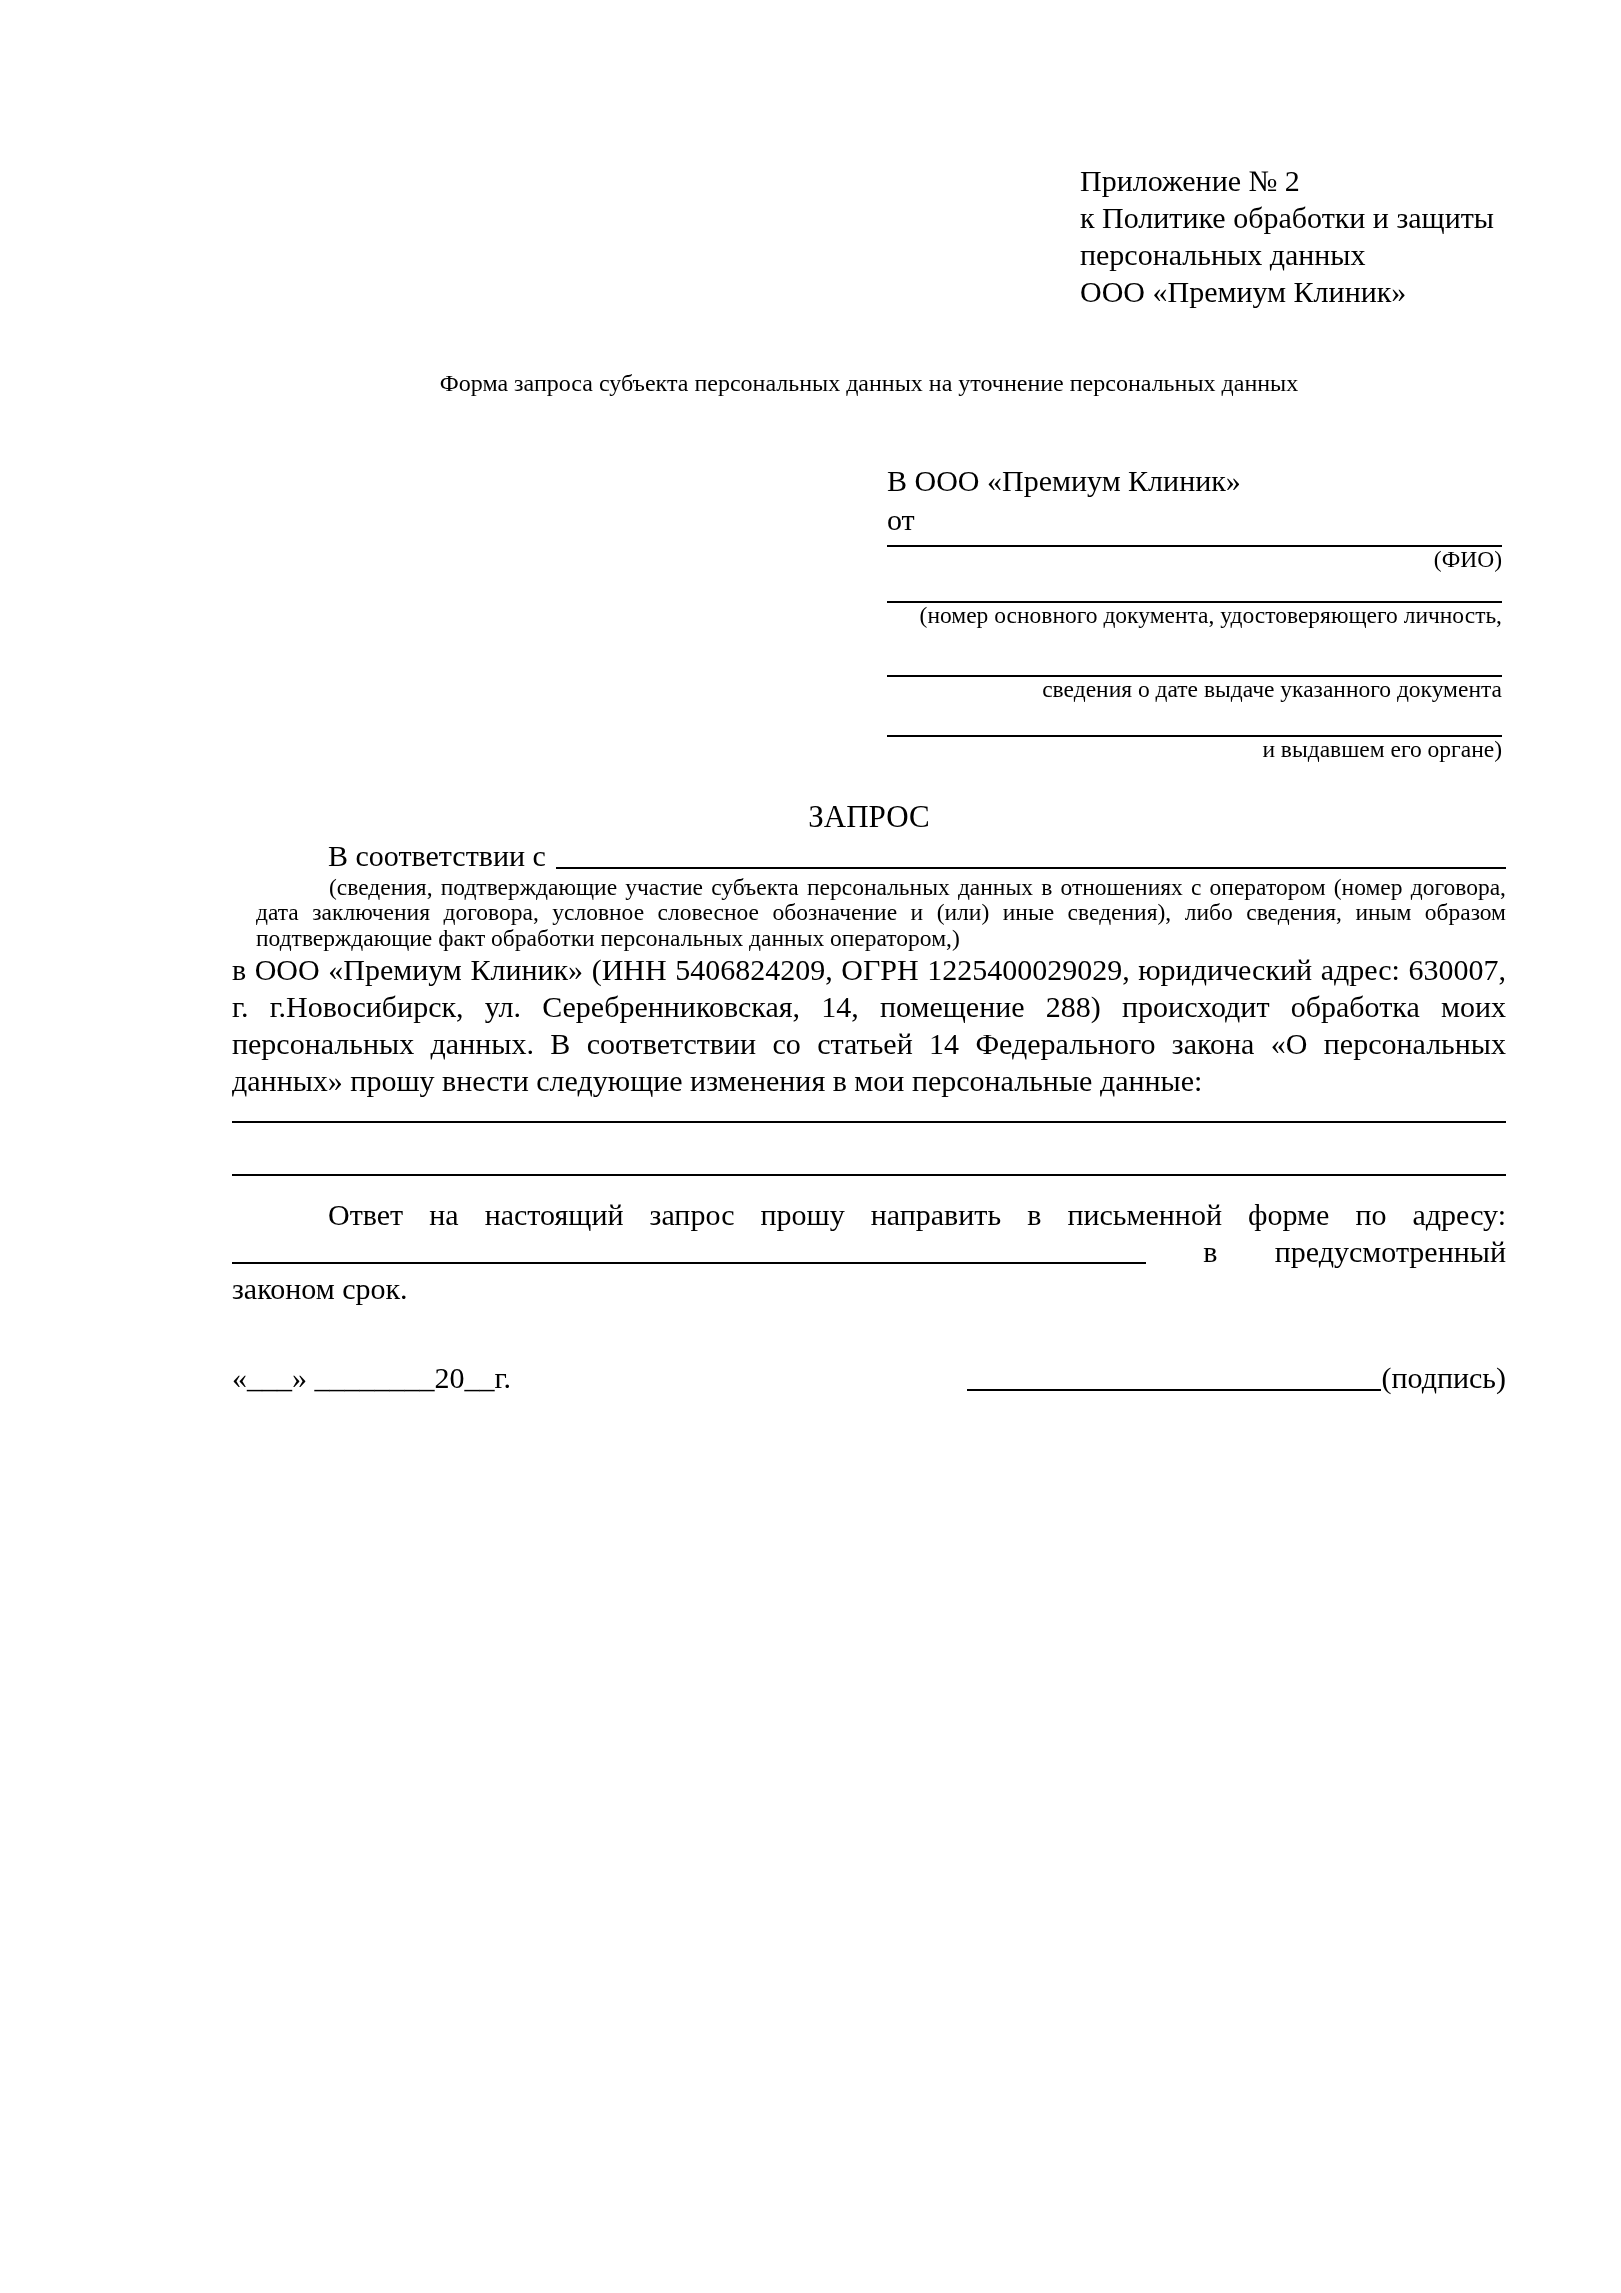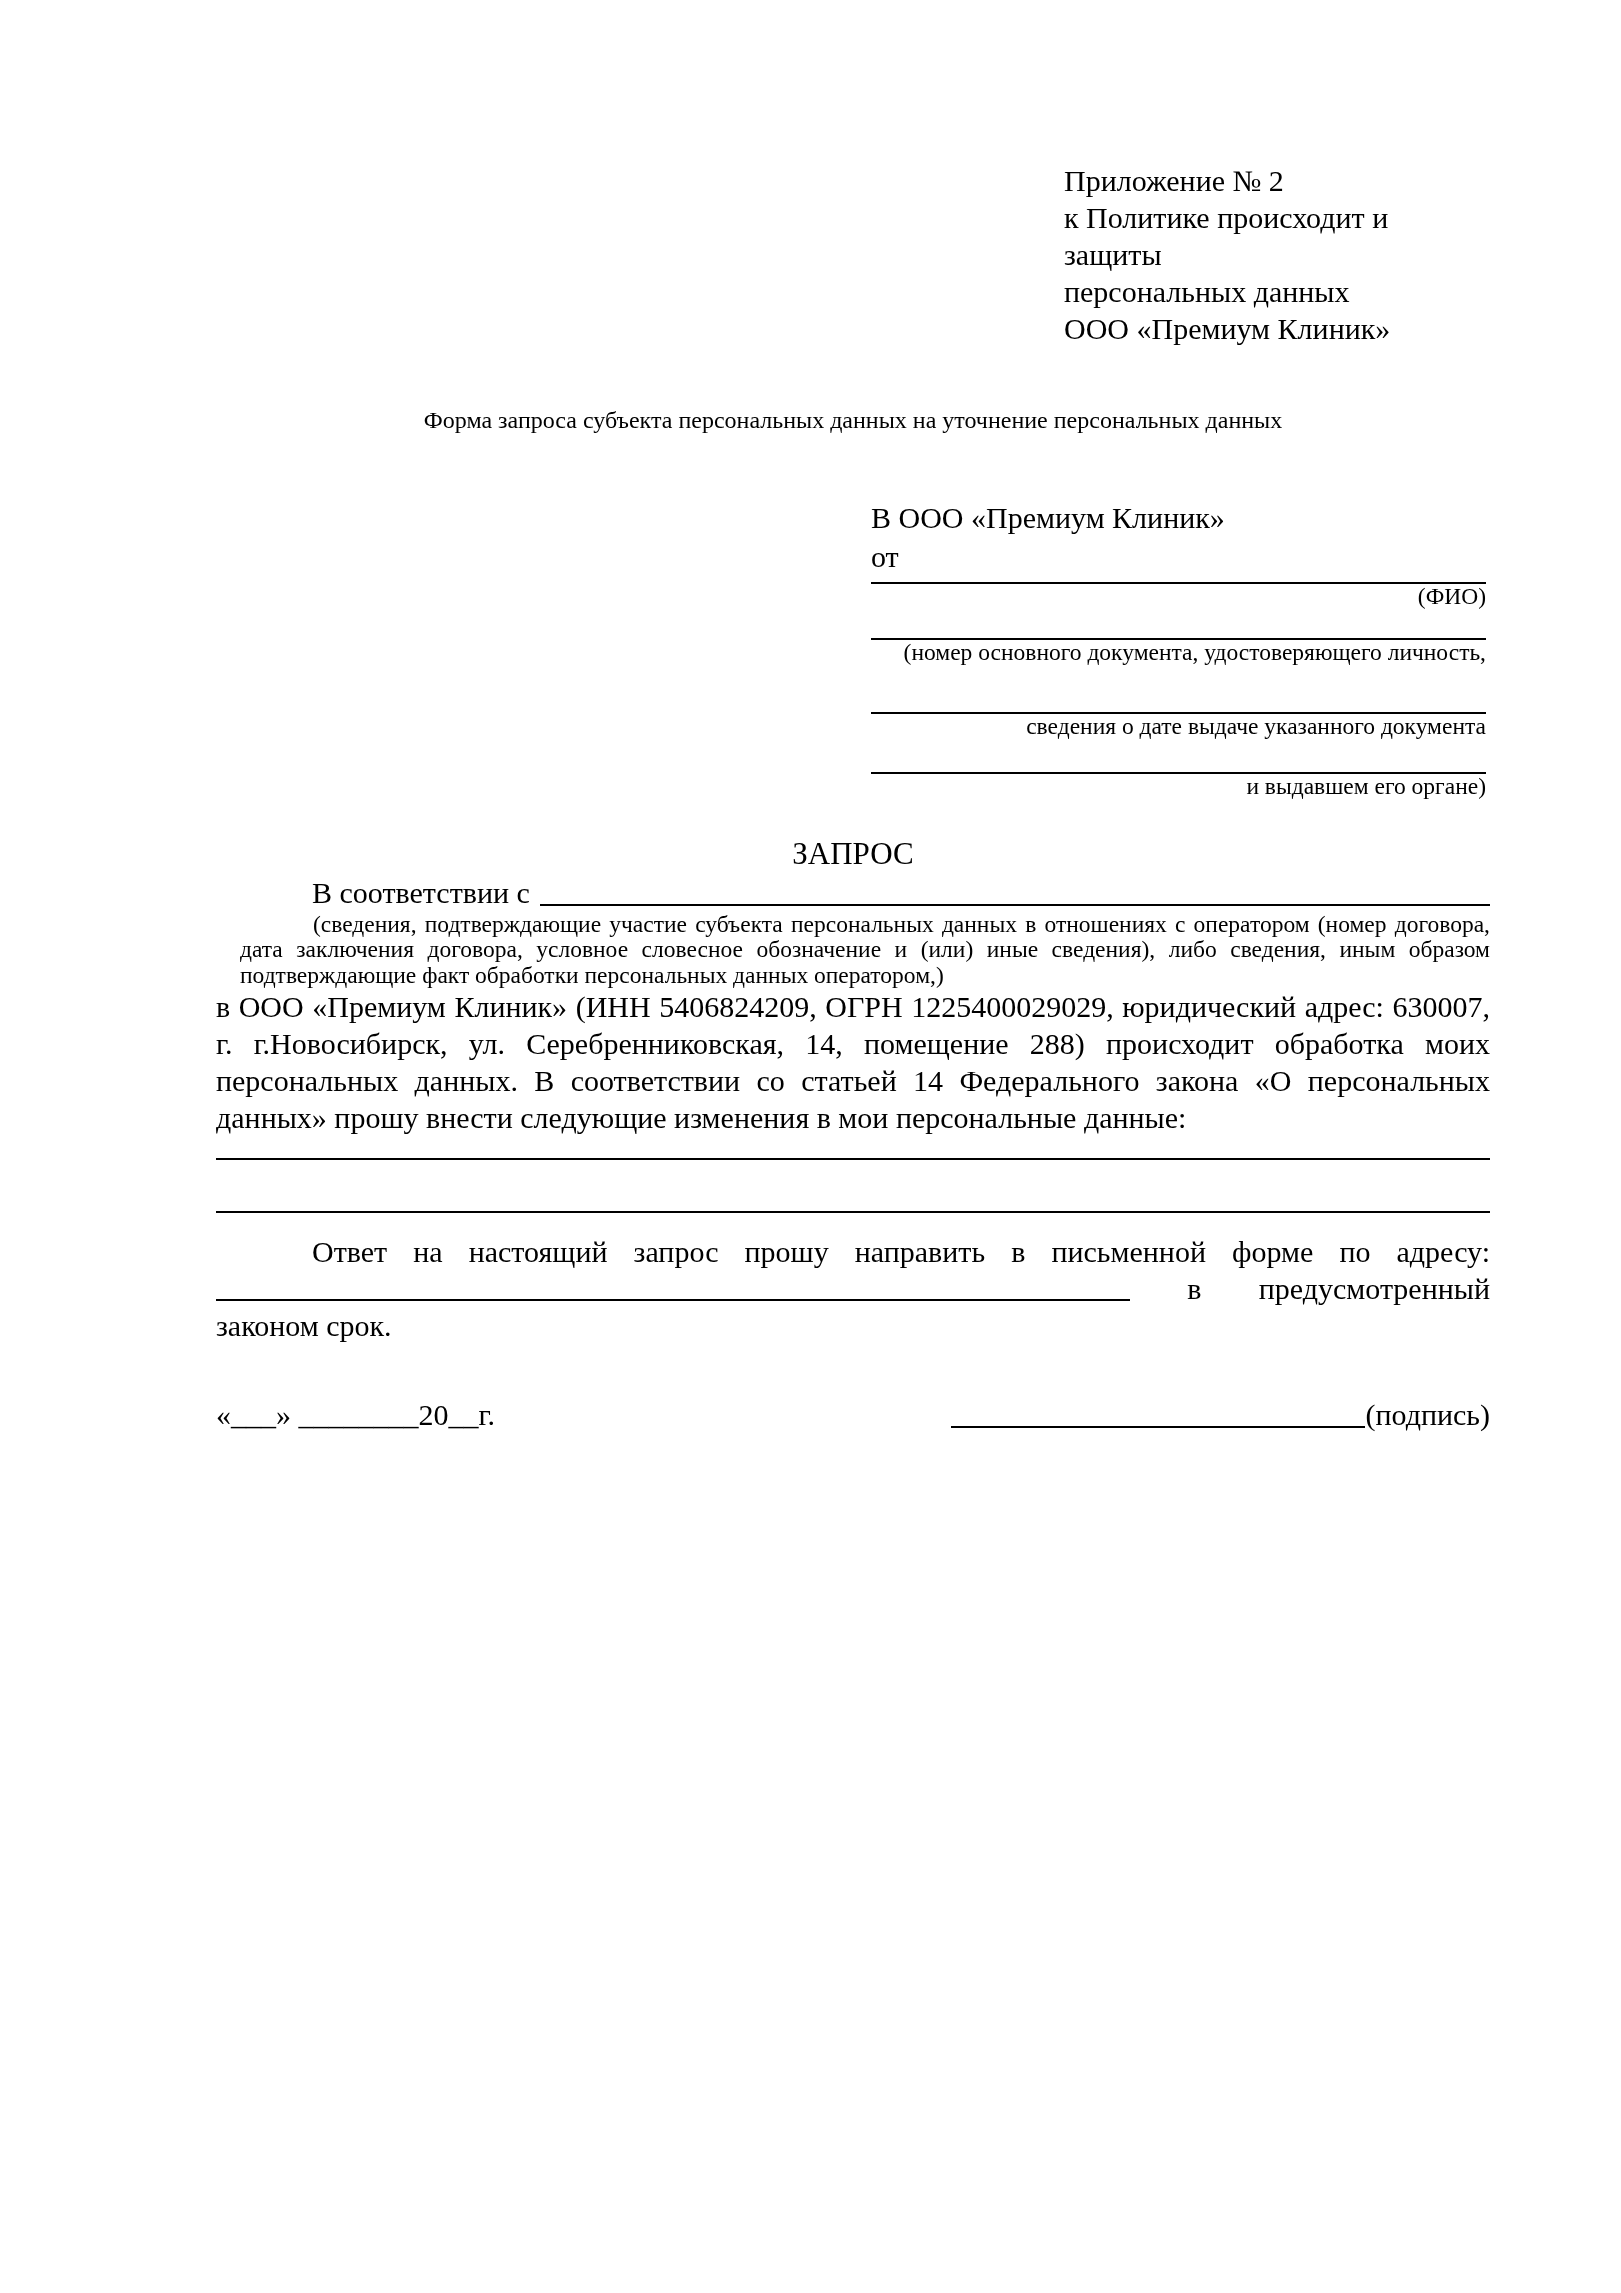--- a/index.html
+++ b/index.html
@@ -7,21 +7,21 @@
     position: relative;
     width: 1621px;
     height: 2294px;
     background: #ffffff;
     color: #000000;
     font-family: "Liberation Serif", "DejaVu Serif", serif;
     overflow: hidden;
   }
   .content {
     position: absolute;
-    left: 216px;
+    left: 232px;
     top: 162px;
     width: 1274px;
   }
 
   
   .header-block {
     margin-left: 848px;
     font-size: 30px;
     line-height: 37px;
   }
@@ -116,21 +116,21 @@
   .sig-fill { width: 414px; border-bottom: 2px solid #000; margin-bottom: 5.9px; }
 </style>
 </head>
 <body>
 
 <div class="page">
   <div class="content">
 
     <div class="header-block">
       <div>Приложение № 2</div>
-      <div>к Политике происходит и защиты</div>
+      <div>к Политике обработки и защиты</div>
       <div>персональных данных</div>
       <div>ООО «Премиум Клиник»</div>
     </div>
 
     <div class="doc-title">Форма запроса субъекта персональных данных на уточнение персональных данных</div>
 
     <div class="addressee">
       <div>В ООО «Премиум Клиник»</div>
       <div>от</div>
 

